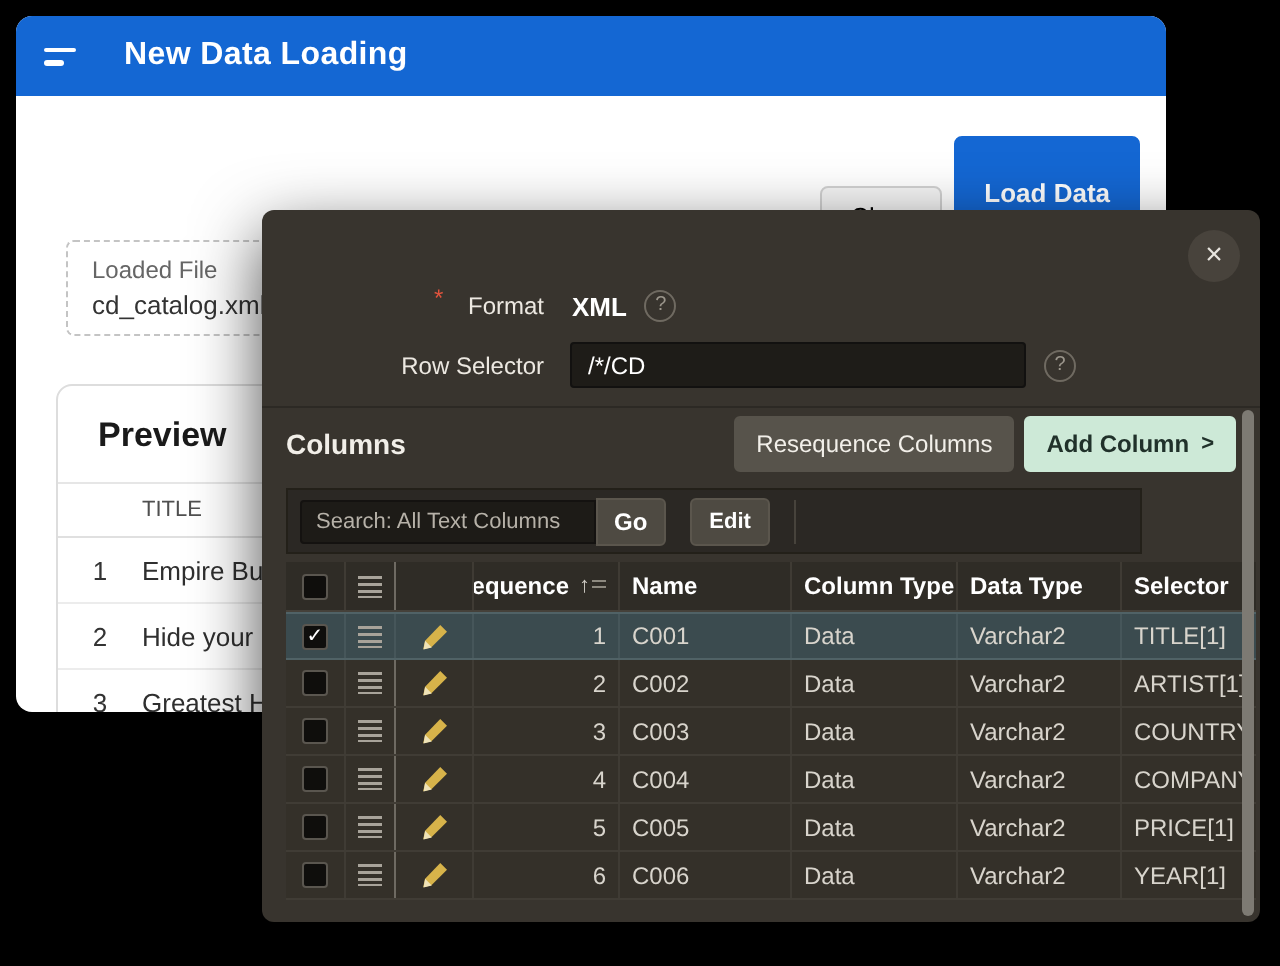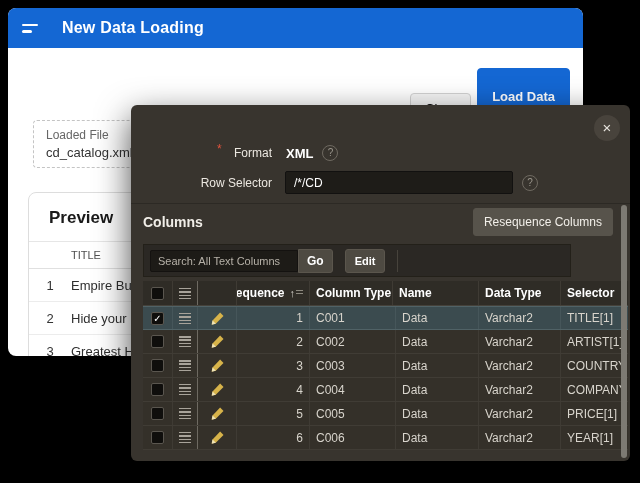--- a/index.html
+++ b/index.html
@@ -167,20 +167,24 @@
   <div class="field-row rowsel">
     <div class="f-label">Row Selector</div>
     <input class="f-input" value="/*/CD" style="">
     <div class="help-icon">?</div>
   </div>
 
   <div class="columns-bar">
     <div class="columns-label">Columns</div>
     <div class="spacer"></div>
     <button class="btn-reseq">Resequence Columns</button>
+    <button class="btn-addcol">
+      <span>Add Column</span>
+      <span class="chev">&gt;</span>
+    </button>
   </div>
 
   <div class="toolbar">
     <input class="search-input" value="Search: All Text Columns" style="">
     <button class="btn-go">Go</button>
     <button class="btn-edit">Edit</button>
     <div class="tb-sep"></div>
   </div>
 
   <div class="grid">
@@ -193,22 +197,22 @@
           <span class="dragbars"></span>
         </div>
       <div class="gcell c-pencil"></div>
       <div class="gcell c-seq">
         <span>Sequence</span>
         <span class="sort-ind">
             <span class="arr">↑</span>
             <span class="bars"></span>
           </span>
       </div>
+      <div class="gcell c-name">Name</div>
       <div class="gcell c-ctype">Column Type</div>
-      <div class="gcell c-name">Name</div>
       <div class="gcell c-dtype">Data Type</div>
       <div class="gcell c-selr">Selector</div>
     </div>
 
     <div class="grow sel">
       <div class="gcell c-check">
           <span class="cbox">✓</span>
         </div>
       <div class="gcell c-drag">
           <span class="dragbars"></span>

